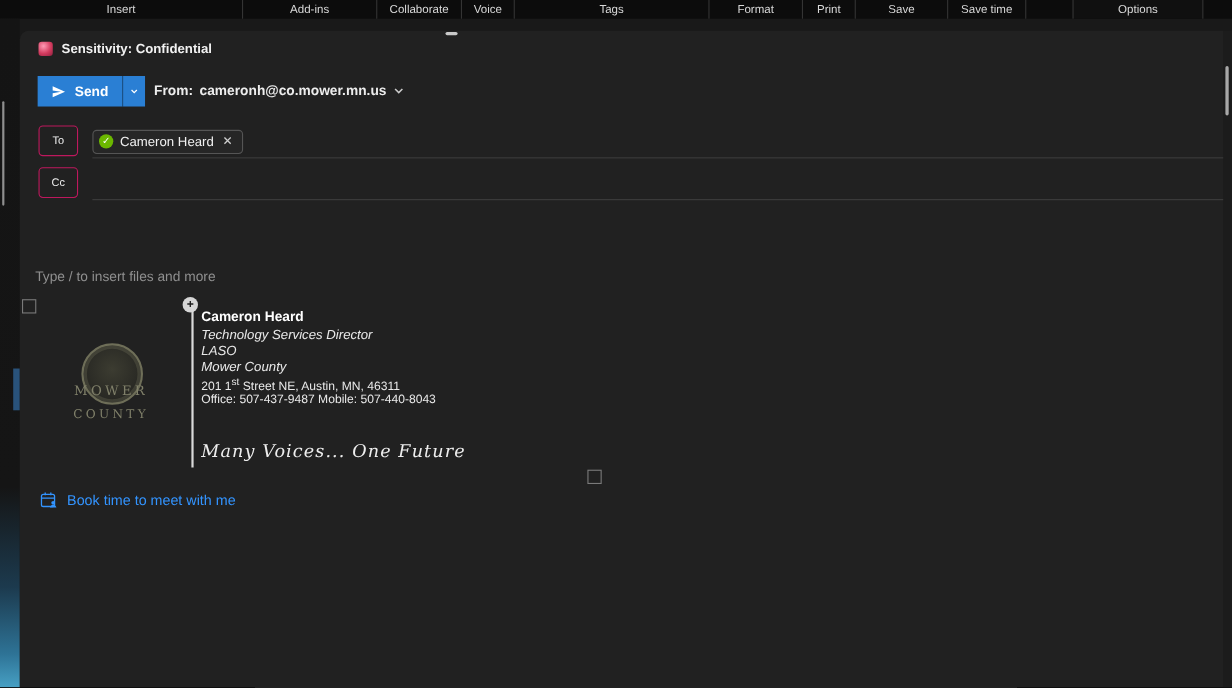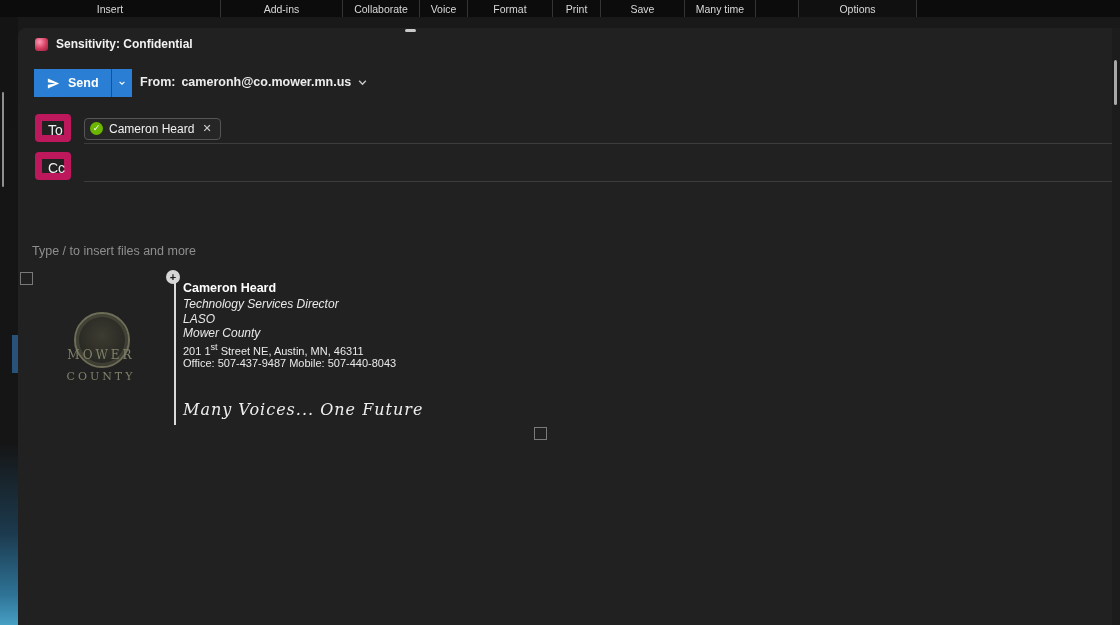--- a/index.html
+++ b/index.html
@@ -35,21 +35,21 @@
              color:#fff;font-size:12.5px;font-weight:600;cursor:pointer;font-family:inherit;}
   .send-caret{width:21px;background:#2a7fd4;border:none;border-left:1px solid rgba(0,0,0,.35);
               display:flex;align-items:center;justify-content:center;cursor:pointer;}
 
   .from-row{position:absolute;left:122px;top:47px;display:flex;align-items:center;gap:6px;
             font-size:12.5px;cursor:pointer;}
   .from-label{font-weight:700;color:#ededed;}
   .from-addr{color:#ededed;font-weight:600;}
 
   .field-btn{position:absolute;left:17px;width:36px;height:28px;background:transparent;
-             border:7px solid #be185d;border-radius:4px;color:#f0f0f0;font-size:14px;
+             border:1px solid #be185d;border-radius:4px;color:#f0f0f0;font-size:10px;
              cursor:pointer;font-family:inherit;}
   .to-btn{top:86px;} .cc-btn{top:124px;}
   .field-line{position:absolute;left:66px;right:0;height:29px;border-bottom:1px solid #3d3d3d;
               display:flex;align-items:center;}
   .to-line{top:86px;} .cc-line{top:124px;}
 
   .chip{display:flex;align-items:center;gap:6px;height:20px;padding:0 6px 0 5px;
         border:1px solid #555;border-radius:4px;background:#262626;cursor:default;}
   .presence{width:13px;height:13px;border-radius:50%;background:#6bb700;color:#fff;font-size:9px;
             display:flex;align-items:center;justify-content:center;line-height:1;}
@@ -104,31 +104,34 @@
       </div>
     <div class="mi" style="width:122px">
         <span>Add-ins</span>
       </div>
     <div class="mi" style="width:77px">
         <span>Collaborate</span>
       </div>
     <div class="mi" style="width:48px">
         <span>Voice</span>
       </div>
+    <div class="mi" style="width:177px">
+        <span>Tags</span>
+      </div>
     <div class="mi" style="width:85px">
         <span>Format</span>
       </div>
     <div class="mi" style="width:48px">
         <span>Print</span>
       </div>
     <div class="mi" style="width:84px">
         <span>Save</span>
       </div>
     <div class="mi" style="width:71px">
-        <span>Many time</span>
+        <span>Save time</span>
       </div>
     <div class="mi nob" style="width:42px"></div>
     <div class="mi optional-tab" style="width:119px">
         <span>Options</span>
       </div>
     <div class="mi nob" style="width:26px"></div>
   </header>
 
   <div class="left-strip">
     <div class="left-thumb"></div>
@@ -192,19 +195,30 @@
     <div class="sig-text sig-name">Cameron Heard</div>
     <div class="sig-text sig-title">Technology Services Director</div>
     <div class="sig-text sig-org1">LASO</div>
     <div class="sig-text sig-org2">Mower County</div>
     <div class="sig-text sig-addr"><span>201 1</span><sup>st</sup><span> Street NE, Austin, MN, 46311</span></div>
     <div class="sig-text sig-phones">Office: 507-437-9487 Mobile: 507-440-8043</div>
     <div class="sig-text sig-tagline">Many Voices... One Future</div>
 
     <div class="sel-box box2"></div>
 
+    <a class="book-link">
+      <svg width="17" height="17" viewBox="0 0 20 20">
+        <rect x="2" y="4" width="14" height="13" rx="2" fill="none" stroke="#3394ff" stroke-width="1.4"></rect>
+        <line x1="2" y1="8" x2="16" y2="8" stroke="#3394ff" stroke-width="1.4"></line>
+        <line x1="6" y1="2" x2="6" y2="5" stroke="#3394ff" stroke-width="1.4"></line>
+        <line x1="12" y1="2" x2="12" y2="5" stroke="#3394ff" stroke-width="1.4"></line>
+        <circle cx="14.5" cy="13" r="2" fill="#3394ff"></circle>
+        <path d="M11 18c.4-1.8 1.8-3 3.5-3s3.1 1.2 3.5 3z" fill="#3394ff"></path>
+      </svg>
+      <span>Book time to meet with me</span>
+    </a>
 
     <div class="right-scroll">
       <div class="right-thumb"></div>
     </div>
   </main>
 
 </div>
 
 </body></html>

